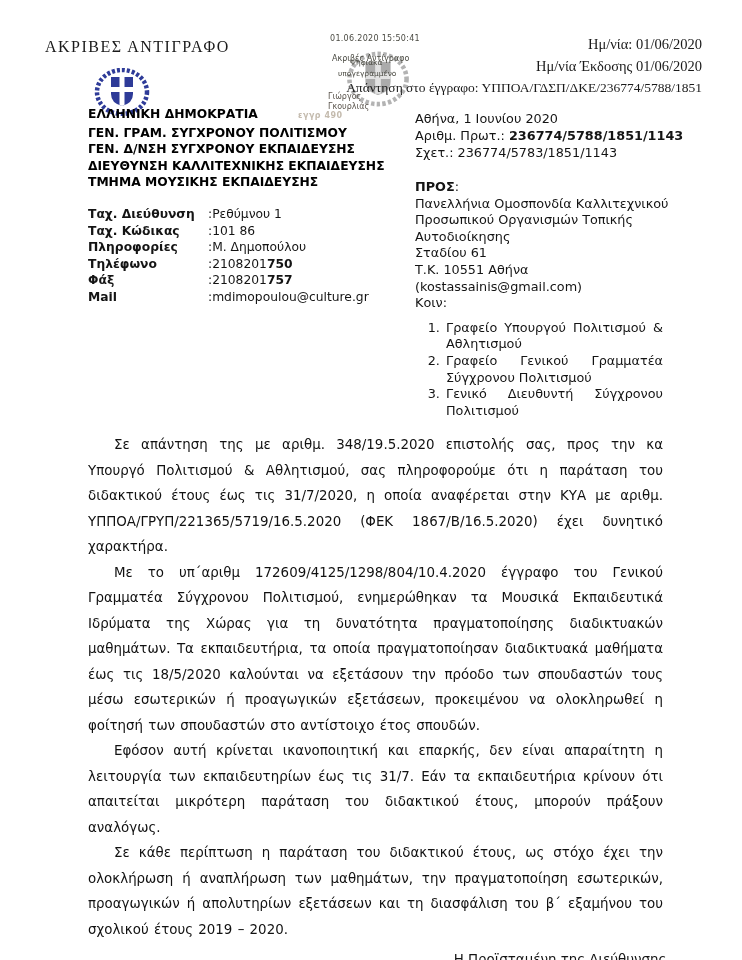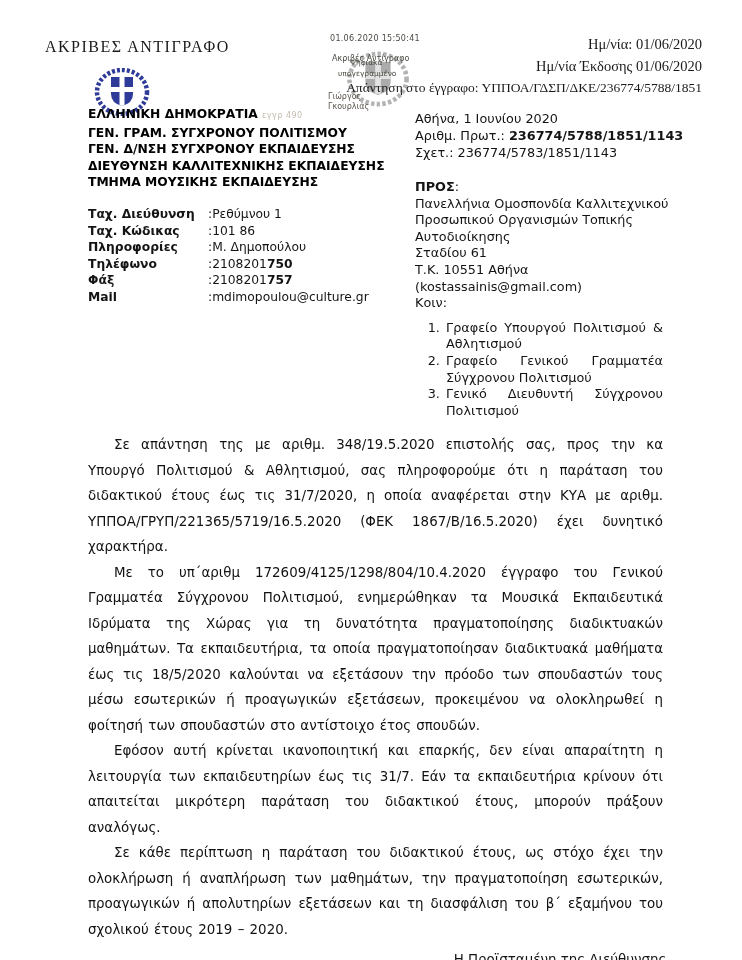--- a/index.html
+++ b/index.html
@@ -32,21 +32,21 @@
     white-space:nowrap;
   }
   .ref-block .reply { font-size:13.5px;margin-left:44px; }
   
   .emblem { position:absolute; left:94px; top:68px; width:56px; height:48px; }
   
   .letterhead {
     position:absolute; left:88px; top:106px;
     font-weight:bold; font-size:12.3px; line-height:16.6px; white-space:nowrap; color:#000;
   }
-  .lh-note { font-weight:normal; font-size:8px; color:#c4bbae; letter-spacing:.5px; }
+  .lh-note { font-weight:bold; font-size:8px; color:#c4bbae; letter-spacing:.5px;margin-left:36px; }
   .contact { position:absolute; left:88px; top:206px; font-size:12.3px; line-height:16.6px; white-space:nowrap; }
   .c-label { display:inline-block; width:120px; font-weight:bold; }
   .c-value b { font-weight:bold; }
   
   .meta { position:absolute; left:415px; top:111px; font-size:12.8px; line-height:16.8px; white-space:nowrap; }
   .meta b { font-weight:bold; }
   
   .recipient { position:absolute; left:415px; top:179px; width:256px; font-size:12.8px; line-height:16.6px; }
   .recipient .r-head { font-weight:bold; }
   .cc-list { margin:8px; padding-left:21px; }

